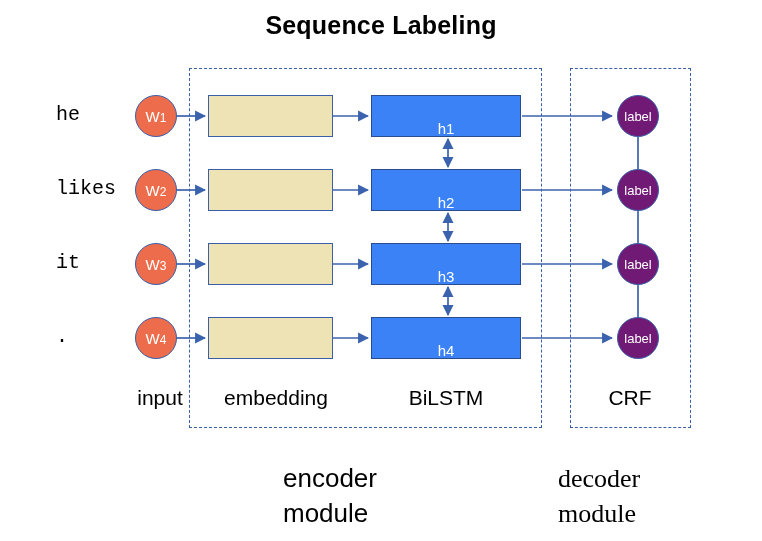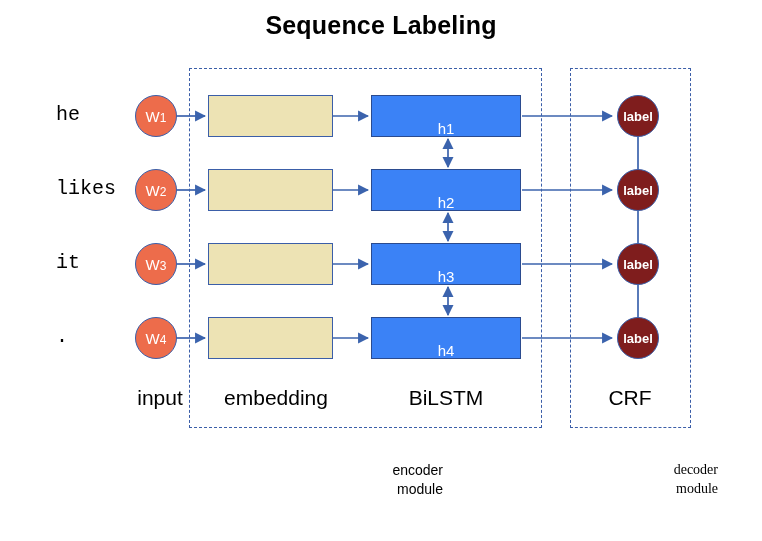--- a/index.html
+++ b/index.html
@@ -94,46 +94,45 @@
     color: #ffffff;
     font-size: 15px;
     line-height: 1;
   }
 
   
   .label-circle {
     width: 42px;
     height: 42px;
     border-radius: 50%;
-    background: #7f1d1d;
+    background: #701a75;
     border: 1.6px solid #3b5ea8;
     box-sizing: border-box;
     display: flex;
     align-items: center;
     justify-content: center;
     color: #ffffff;
     font-size: 13px;
     line-height: 1;
-    font-weight: bold;
   }
 
   
   .section-caption {
     font-size: 21px;
     color: #000000;
     white-space: nowrap;
     text-align: center;
     line-height: 1;
   }
 
   
   .module-caption {
-    font-size: 14px;
-    color: #000000;
-    text-align: right;
+    font-size: 26px;
+    color: #000000;
+    text-align: left;
     line-height: 1.35;
     white-space: pre-line;
   }
 
   
   #connectors {
     left: 0; top: 0;
     width: 762px; height: 541px;
     pointer-events: none;
   }

